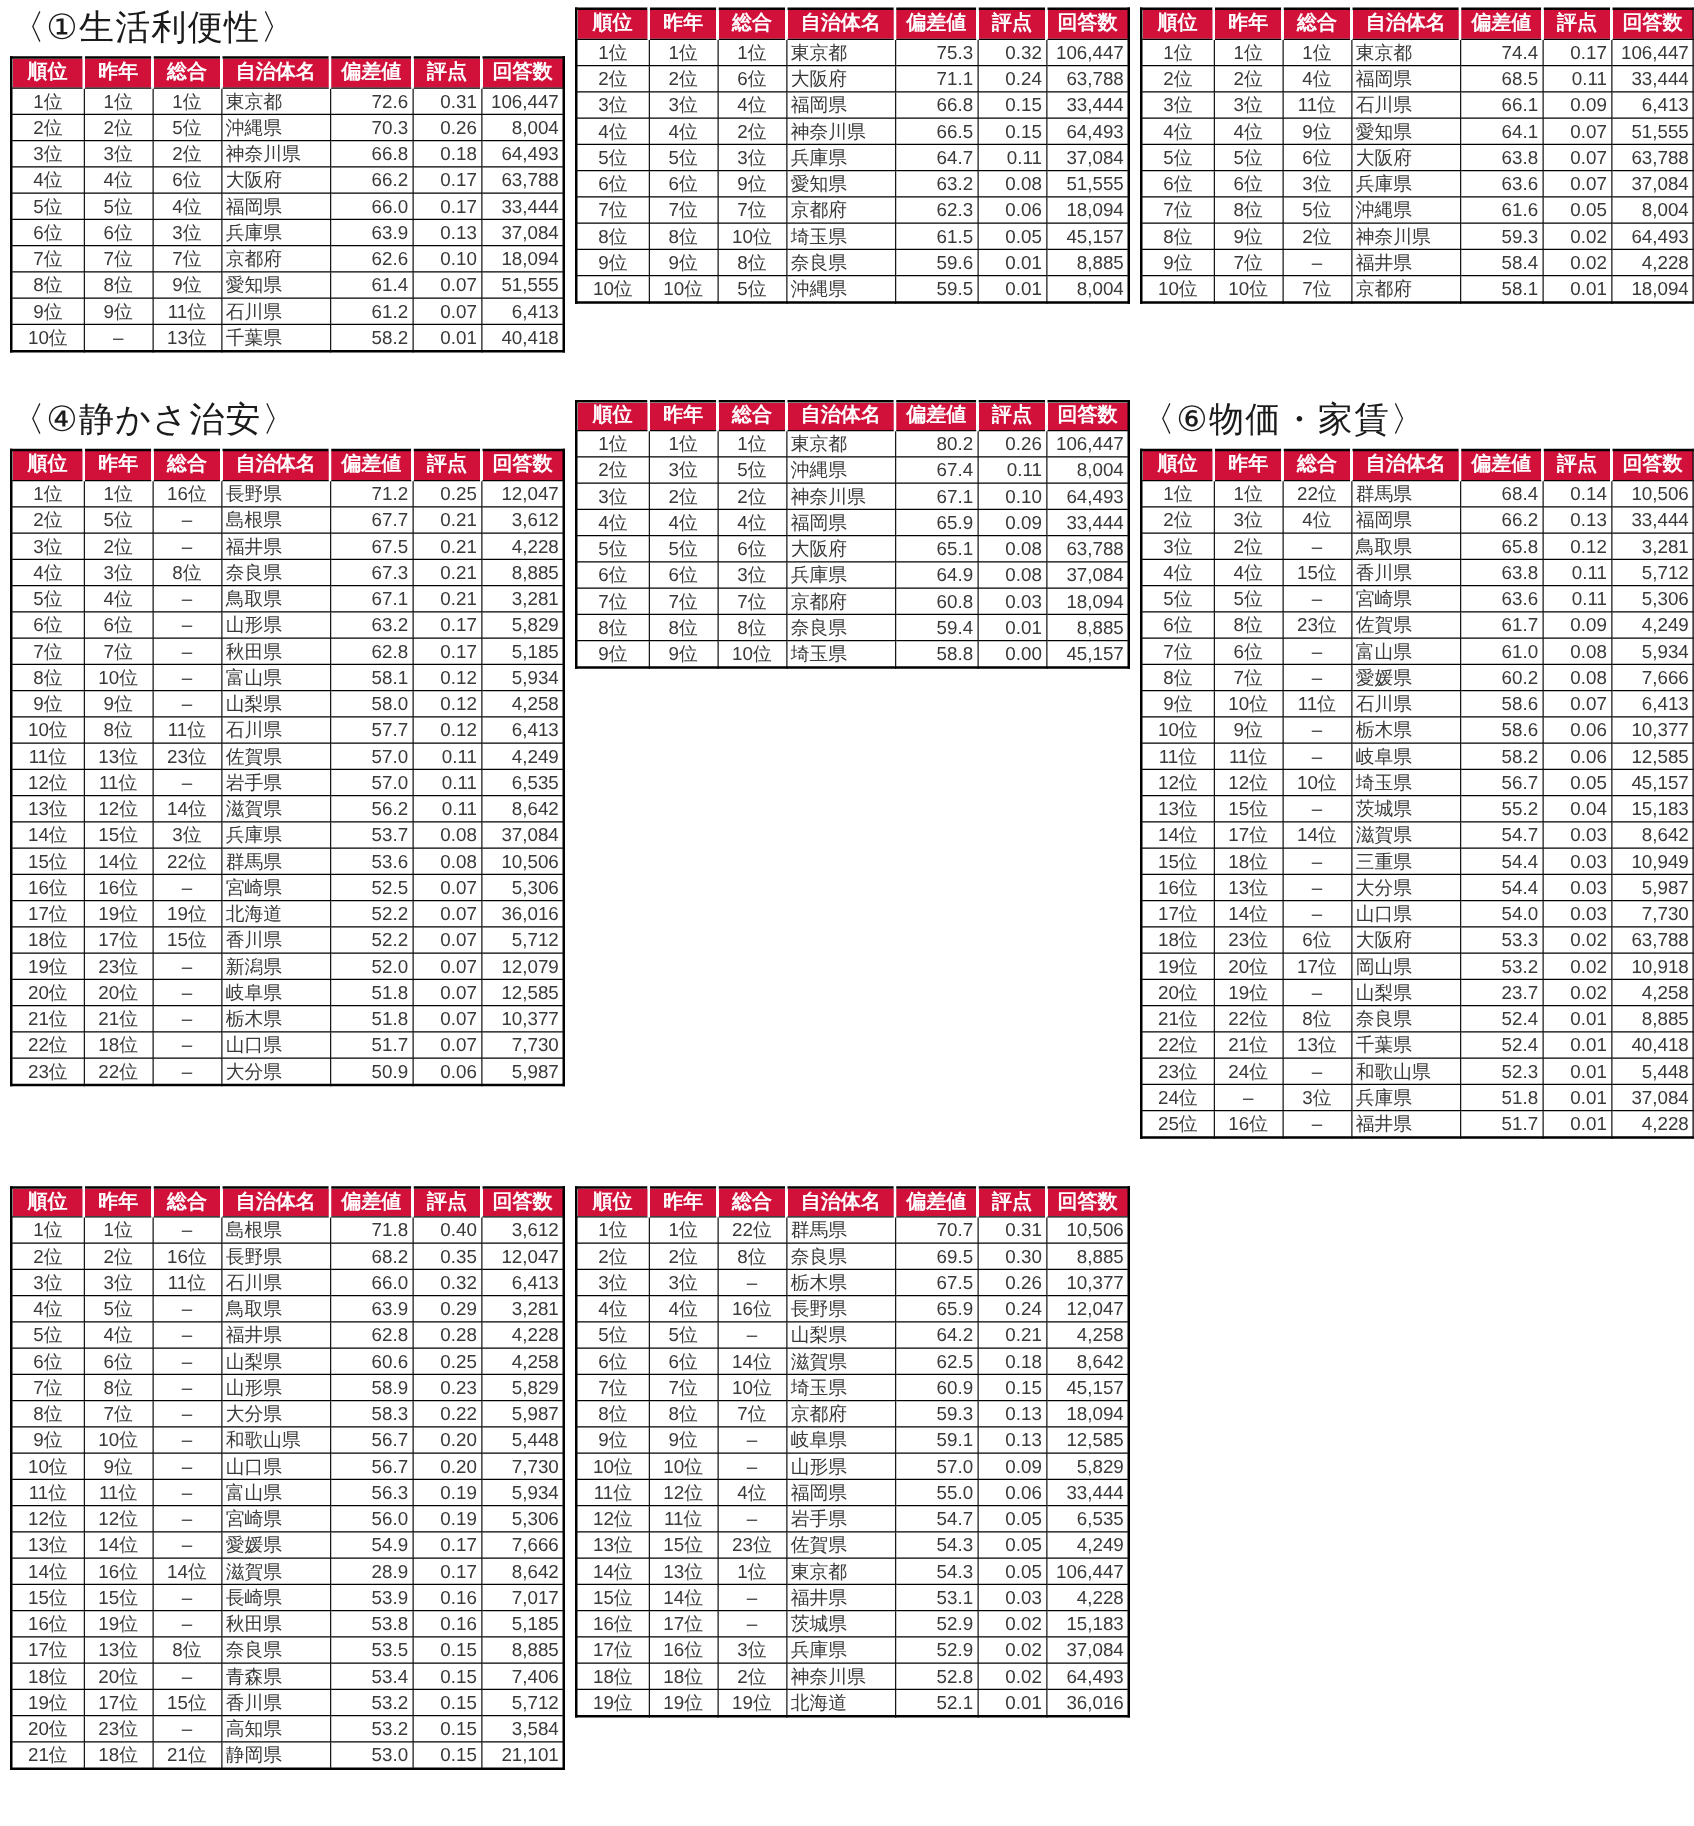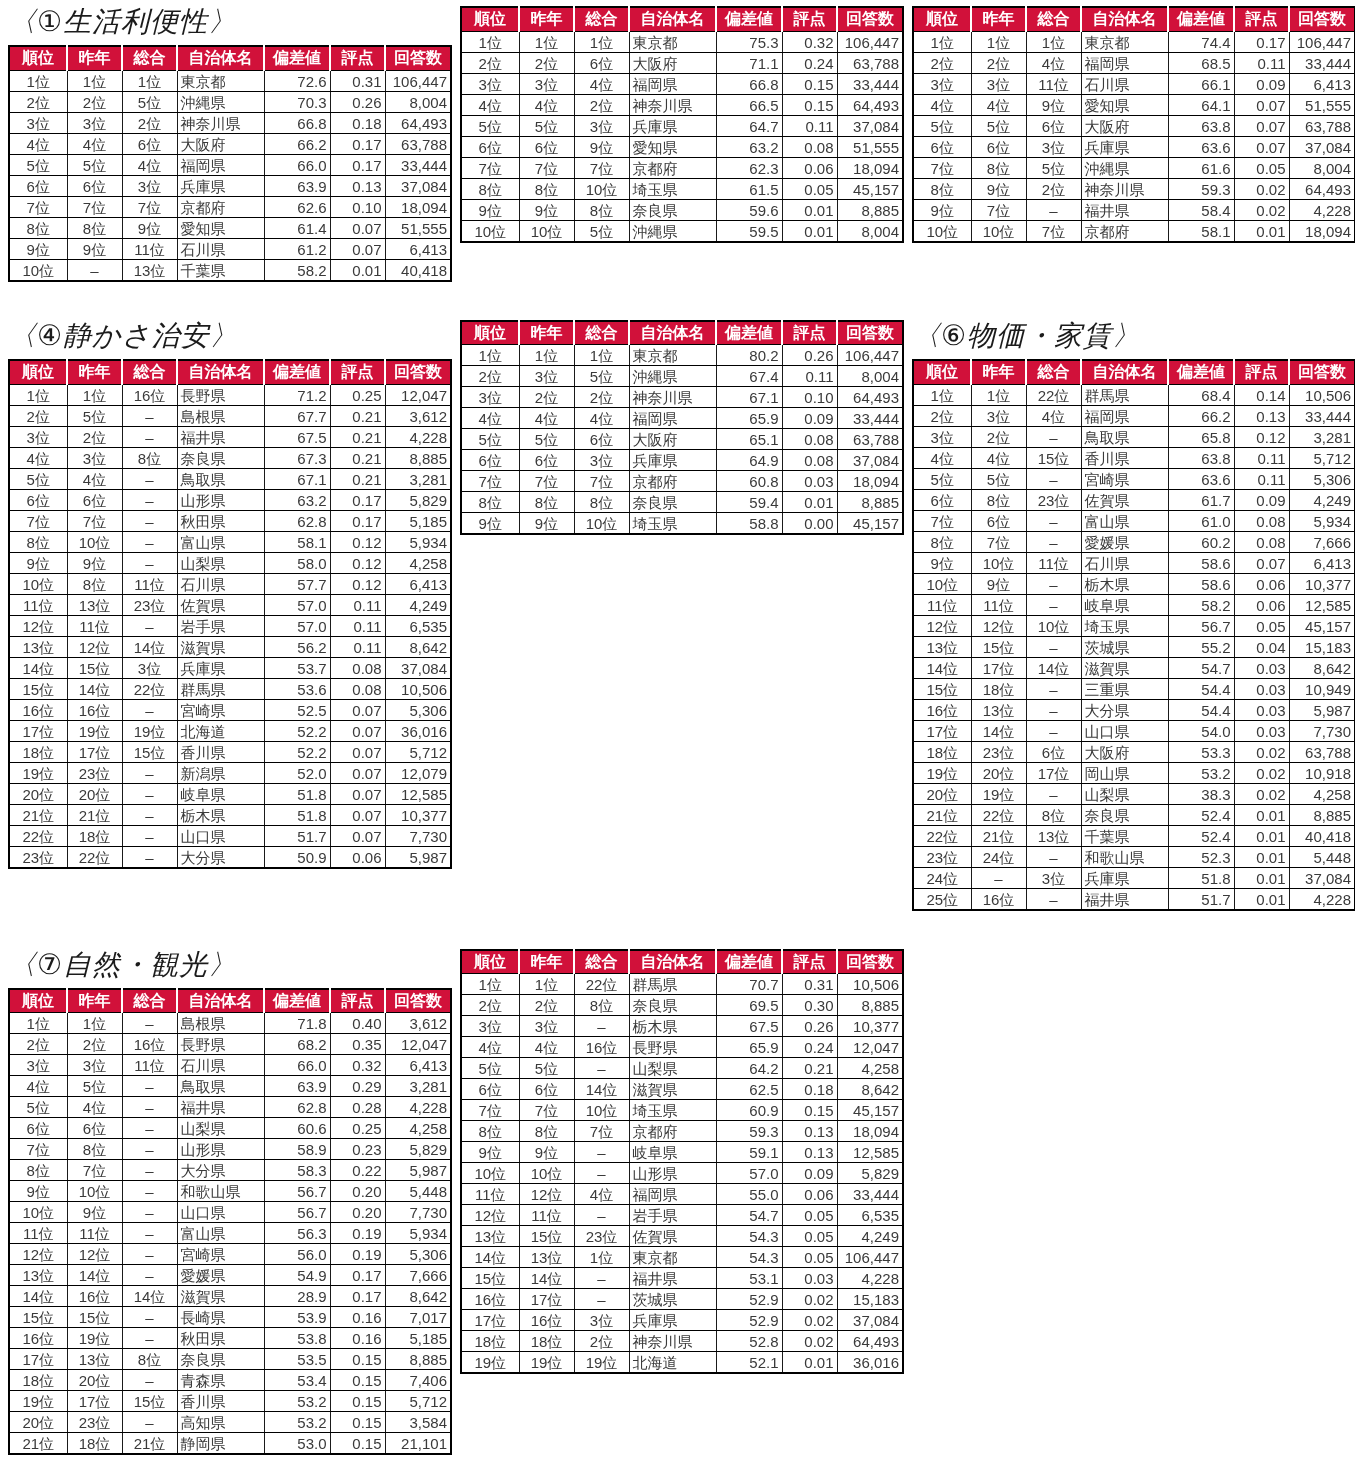--- a/index.html
+++ b/index.html
@@ -24,21 +24,20 @@
   }
   .table-block { width: 442px; }
   .table-title {
     margin: 0 0 7px 0;
     font-size: 28px;
     font-weight: 500;
     color: #1b1b1b;
     letter-spacing: 1px;
     line-height: 1.15;
     white-space: nowrap;
-    font-style: italic;
   }
   table.rank-table {
     border-collapse: collapse;
     table-layout: fixed;
     width: 442px;
     border: 2.5px solid #000;
     background: #fff;
   }
   table.rank-table thead th {
     background: #d1113a;
@@ -958,21 +957,21 @@
               <td class="c-left">岡山県</td>
               <td class="c-right">53.2</td>
               <td class="c-right">0.02</td>
               <td class="c-right">10,918</td>
             </tr>
             <tr>
               <td class="c-center">20位</td>
               <td class="c-center">19位</td>
               <td class="c-center">–</td>
               <td class="c-left">山梨県</td>
-              <td class="c-right">38.3</td>
+              <td class="c-right">23.7</td>
               <td class="c-right">0.02</td>
               <td class="c-right">4,258</td>
             </tr>
             <tr>
               <td class="c-center">21位</td>
               <td class="c-center">22位</td>
               <td class="c-center">8位</td>
               <td class="c-left">奈良県</td>
               <td class="c-right">52.4</td>
               <td class="c-right">0.01</td>
@@ -1011,21 +1010,20 @@
               <td class="c-center">–</td>
               <td class="c-left">福井県</td>
               <td class="c-right">51.7</td>
               <td class="c-right">0.01</td>
               <td class="c-right">4,228</td>
             </tr>
           </tbody>
         </table>
       </section>
       <section class="table-block">
-        <h2 class="table-title">〈⑦自然・観光〉</h2>
         <table class="rank-table">
           <colgroup>
             <col style="width: 58px;">
             <col style="width: 55px;">
             <col style="width: 55px;">
             <col style="width: 87px;">
             <col style="width: 66px;">
             <col style="width: 55px;">
             <col style="width: 66px;">
           </colgroup>

